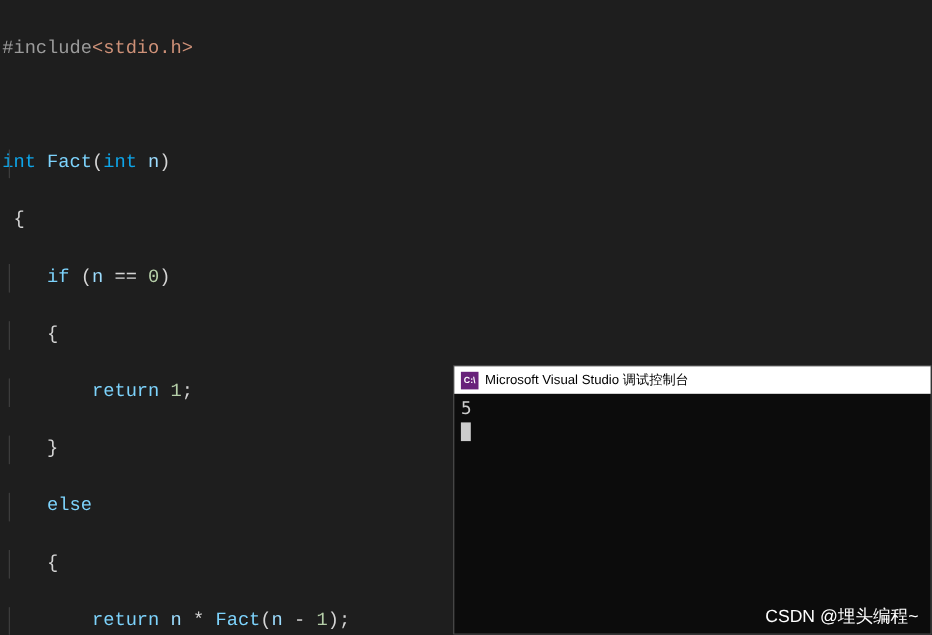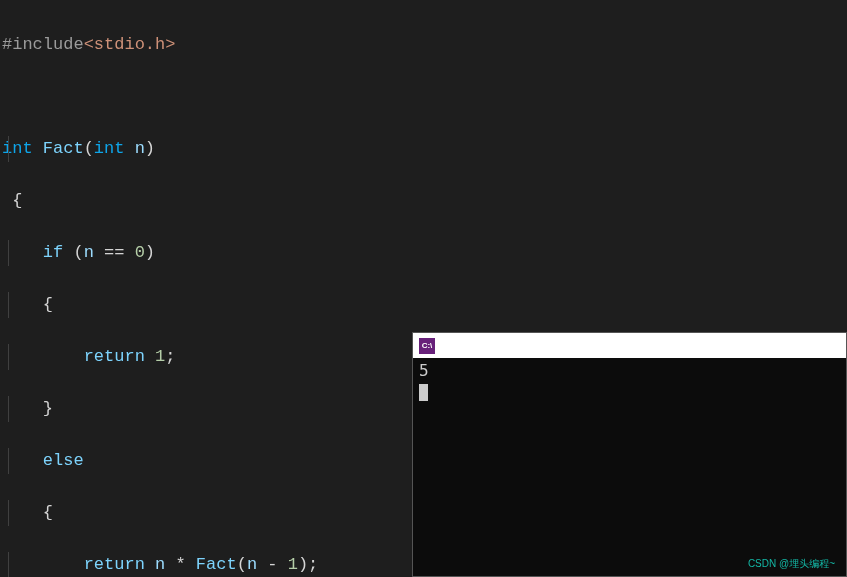--- a/index.html
+++ b/index.html
@@ -93,23 +93,23 @@
       display: inline-block;
       width: 9px;
       height: 17px;
       background: #cccccc;
       vertical-align: text-bottom;
     }
     .watermark {
       position: absolute;
       right: 12px;
       bottom: 6px;
-      color: #14b8a6;
+      color: #ffffff;
       font-family: 'Microsoft YaHei', sans-serif;
-      font-size: 10px;
+      font-size: 16px;
     }
   </style>
 </head>
 <body>
 
 <div class="editor">
 <div class="code-line"><span class="preprocessor">#include</span><span class="include-file">&lt;stdio.h&gt;</span></div>
 <div class="code-line"></div>
 <div class="code-line"><span class="indent-guide"></span><span class="type">int</span> <span class="function-name">Fact</span><span class="paren">(</span><span class="type">int</span> <span class="param">n</span><span class="paren">)</span></div>
 <div class="code-line"> <span class="brace">{</span></div>
@@ -131,17 +131,18 @@
 
 
 
 </div>
 
 <div class="console-window">
   <div class="console-titlebar">
     <div class="console-icon">
         <span>C:\</span>
       </div>
+    <span>Microsoft Visual Studio 调试控制台</span>
   </div>
   <div class="console-content"><div>5</div><div></div><div><span class="cursor-block"></span></div></div>
 </div>
 
 <div class="watermark">CSDN @埋头编程~</div>
 
 </body></html>

